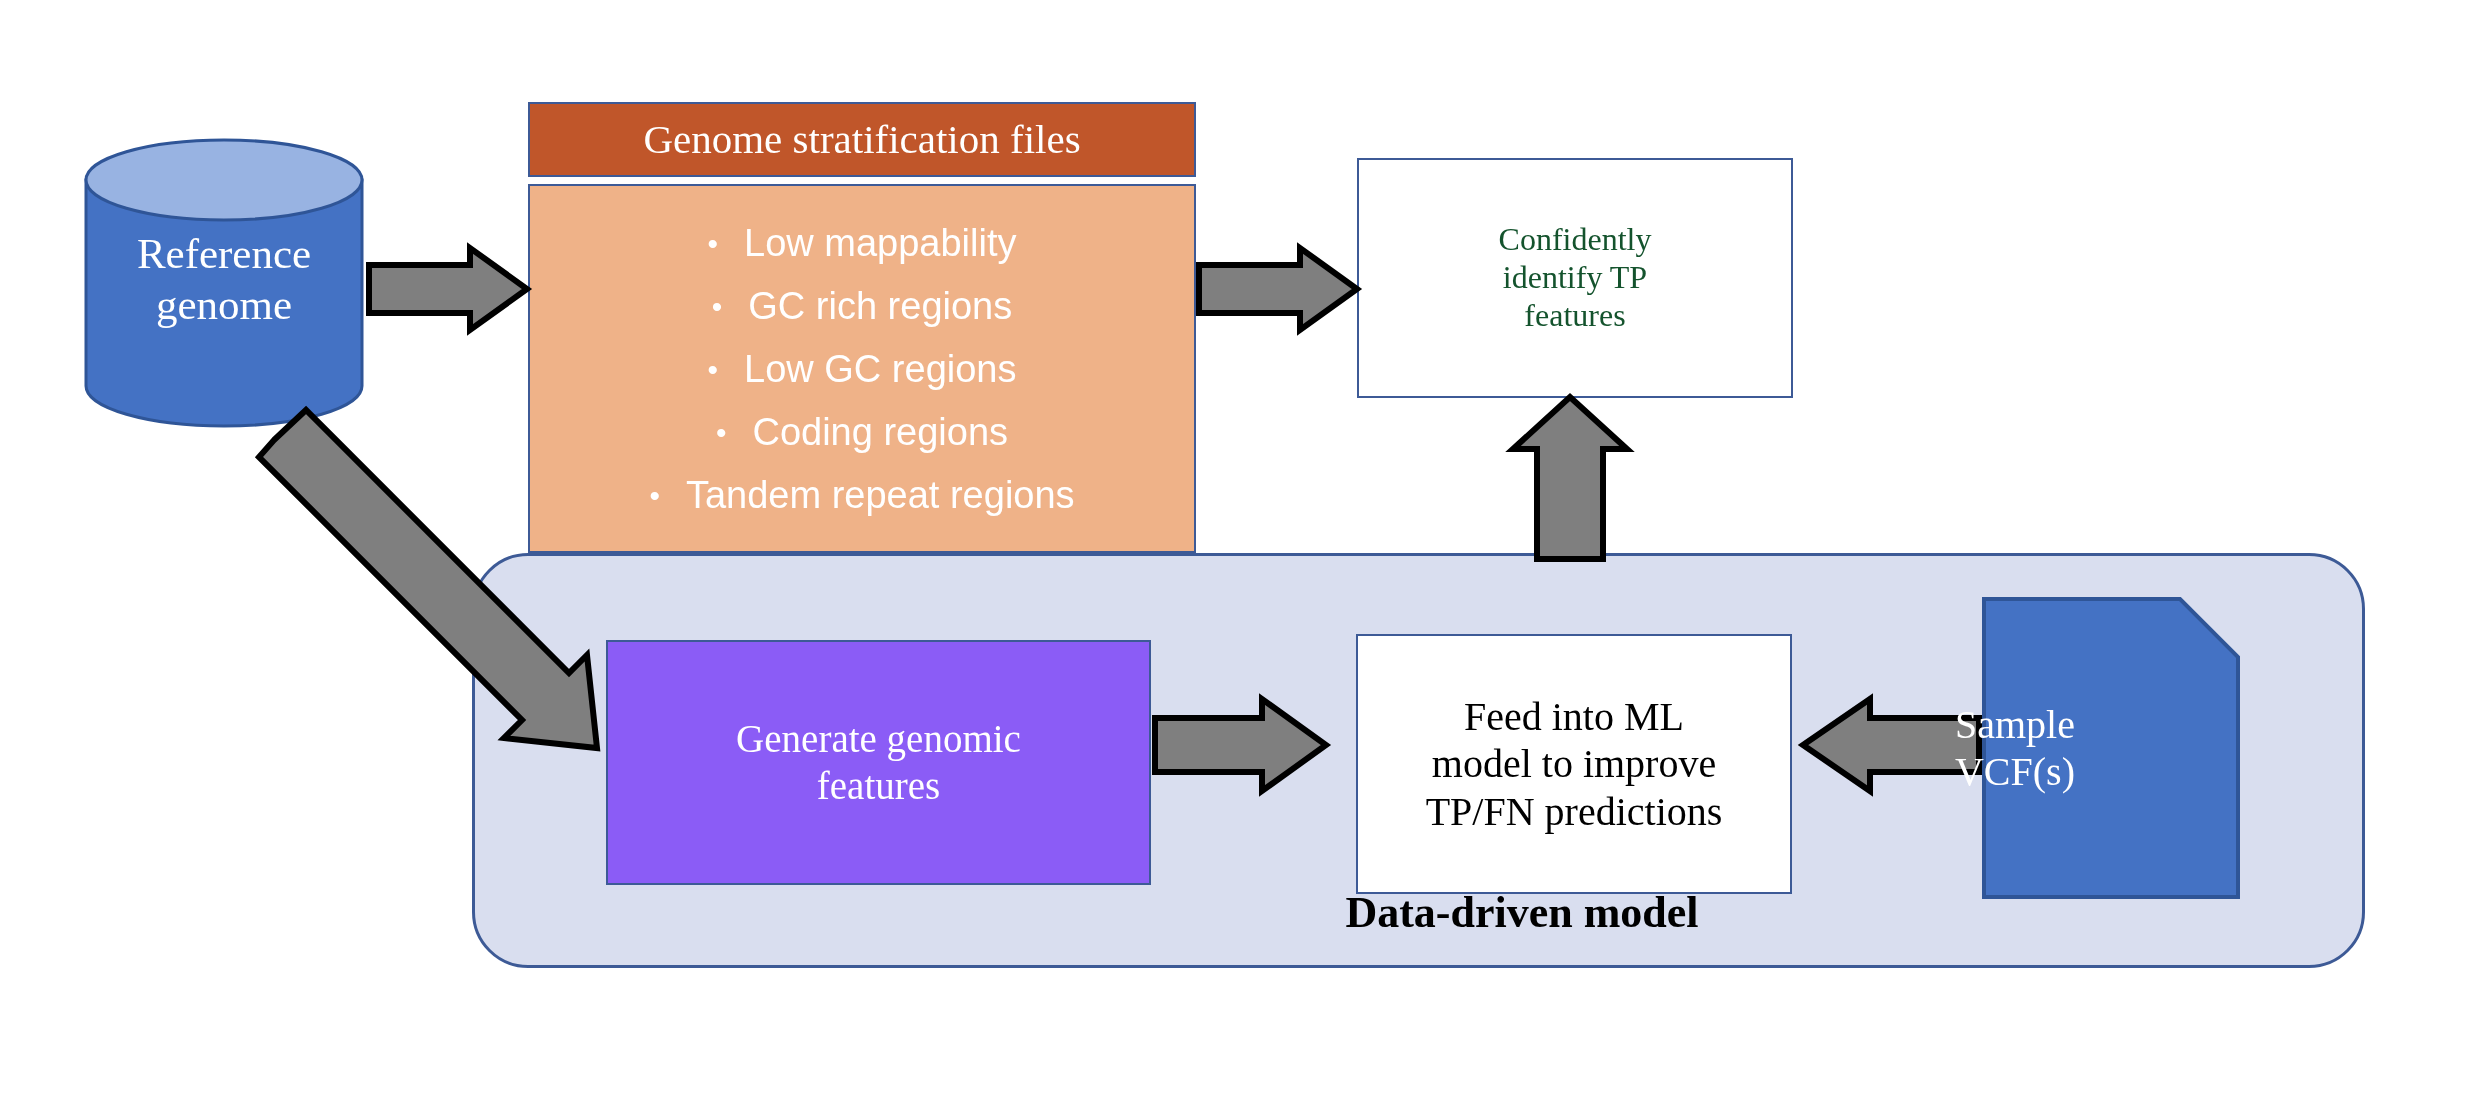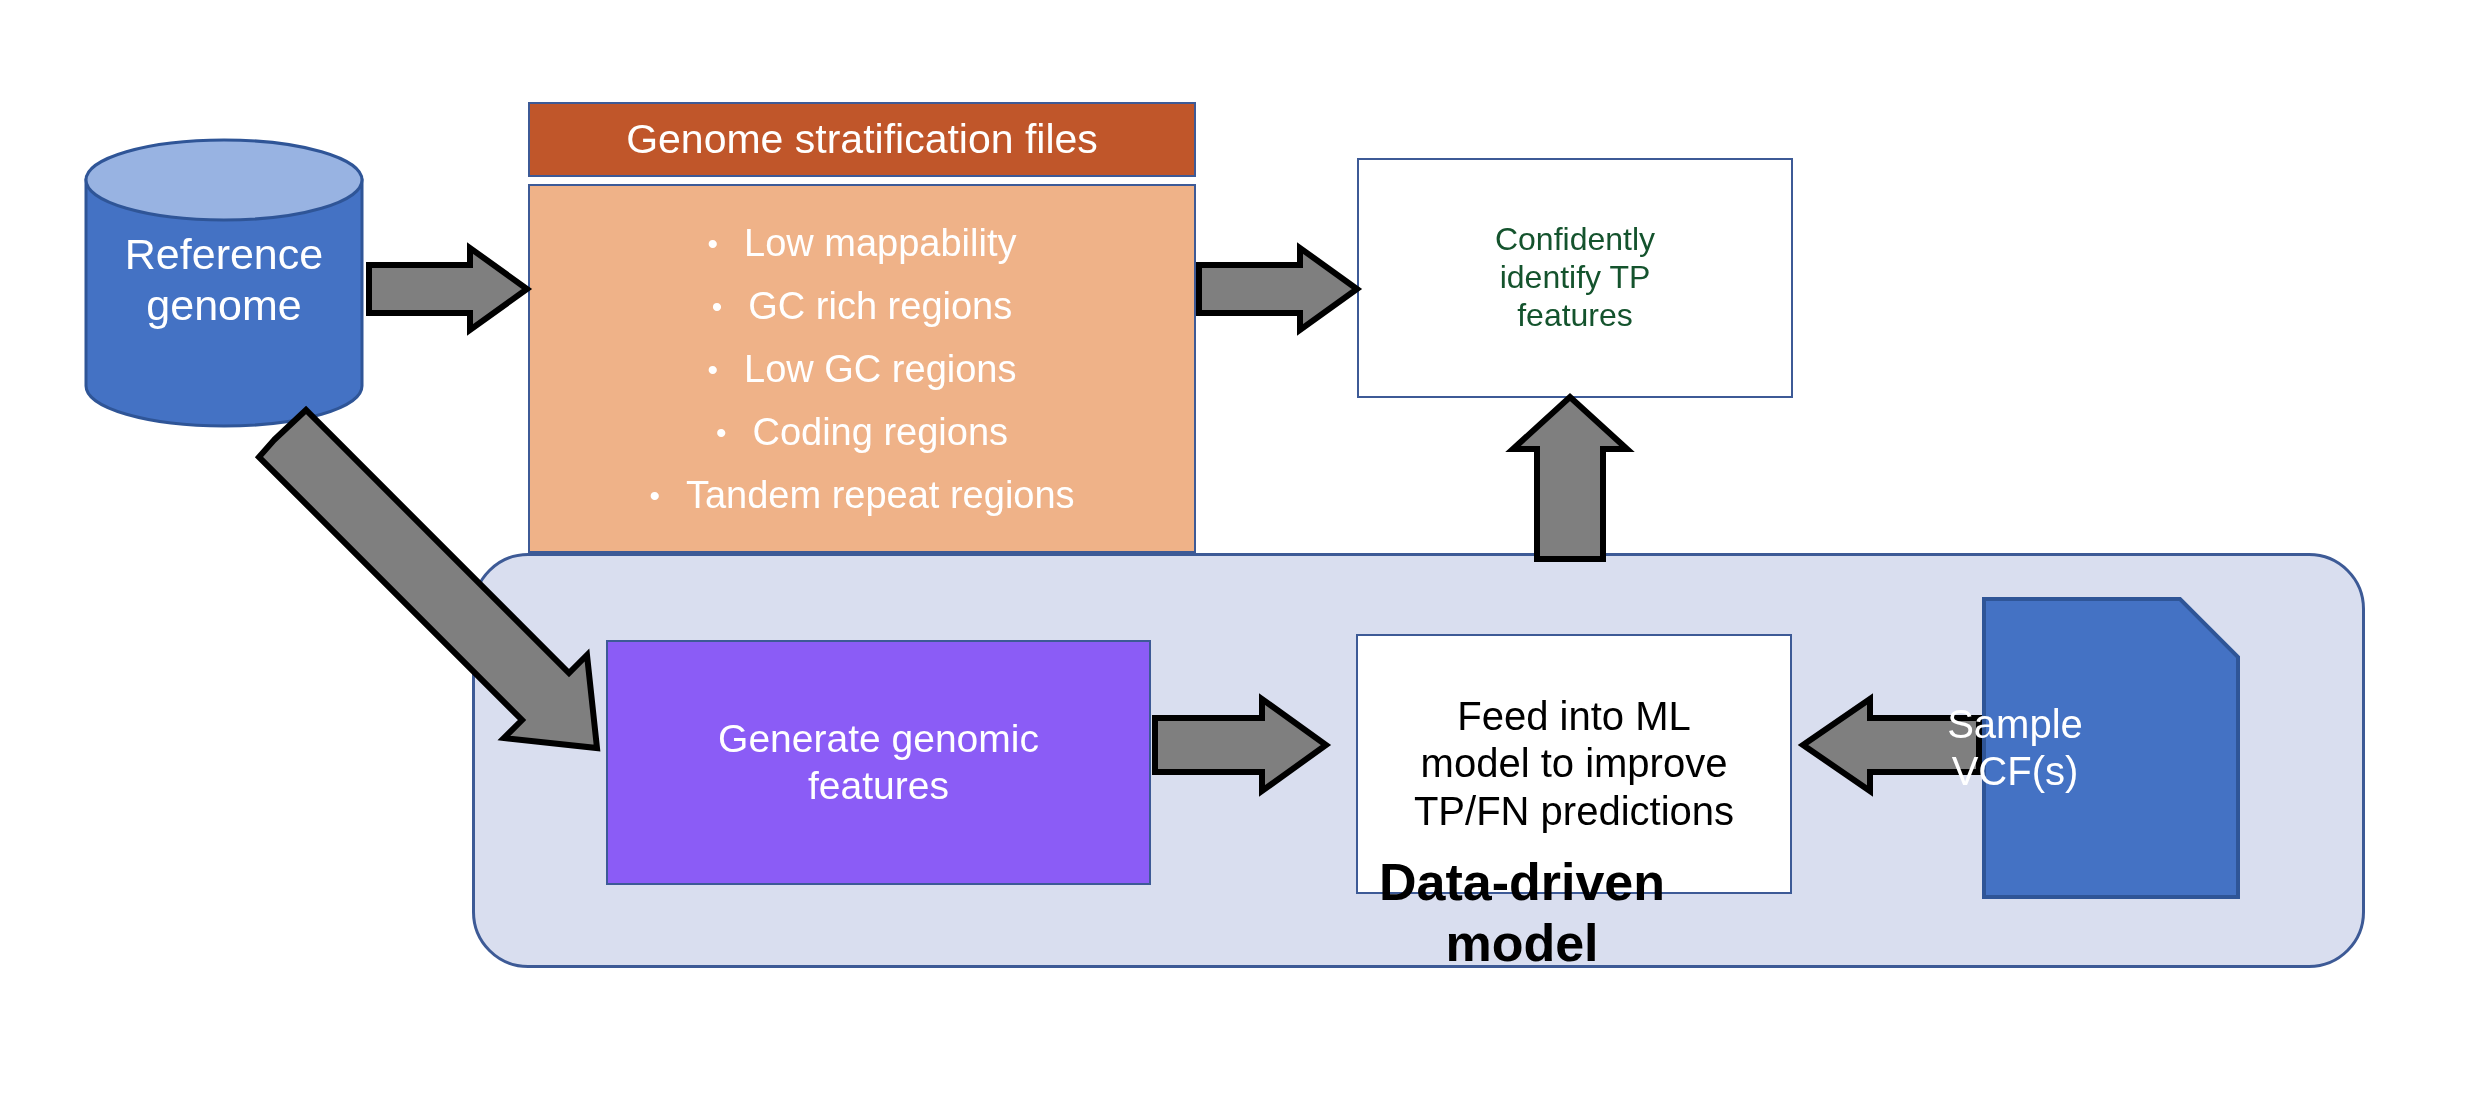--- a/index.html
+++ b/index.html
@@ -18,20 +18,21 @@
   .node {
     position: absolute;
     box-sizing: border-box;
   }
   .center-text {
     display: flex;
     align-items: center;
     justify-content: center;
     text-align: center;
     line-height: 1.18;
+    font-family: Liberation Serif, serif;
   }
 
   
   #cylinder-shape {
     left: 84px;
     top: 138px;
     width: 280px;
     height: 290px;
   }
   #cylinder-shape svg { display: block; width: 100%; height: 100%; }
@@ -108,21 +109,21 @@
     height: 415px;
     background: #D9DEEF;
     border: 3px solid #3D5A96;
     border-radius: 56px;
   }
   #model-panel-label {
     left: 1312px;
     top: 885px;
     width: 420px;
     height: 56px;
-    font-size: 52px;
+    font-size: 44px;
     font-weight: bold;
     color: #000000;
   }
 
   
   #genfeat-box {
     left: 606px;
     top: 640px;
     width: 545px;
     height: 245px;

